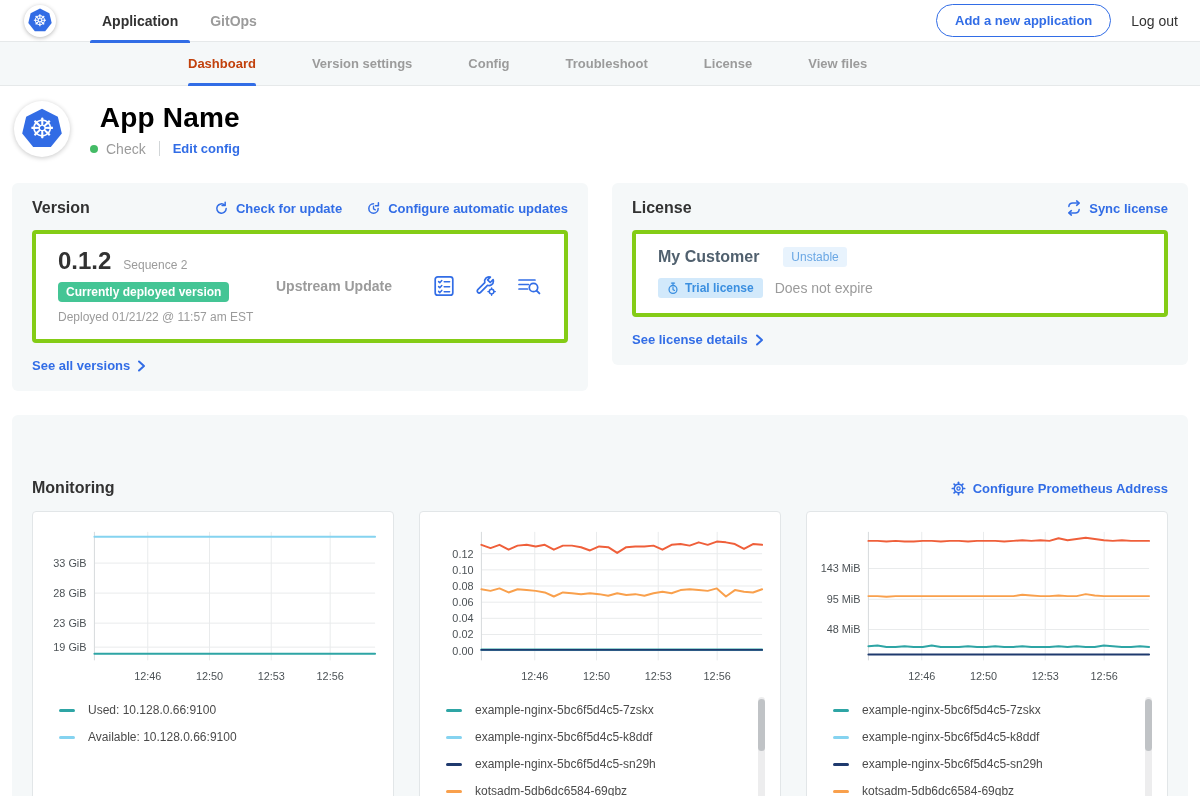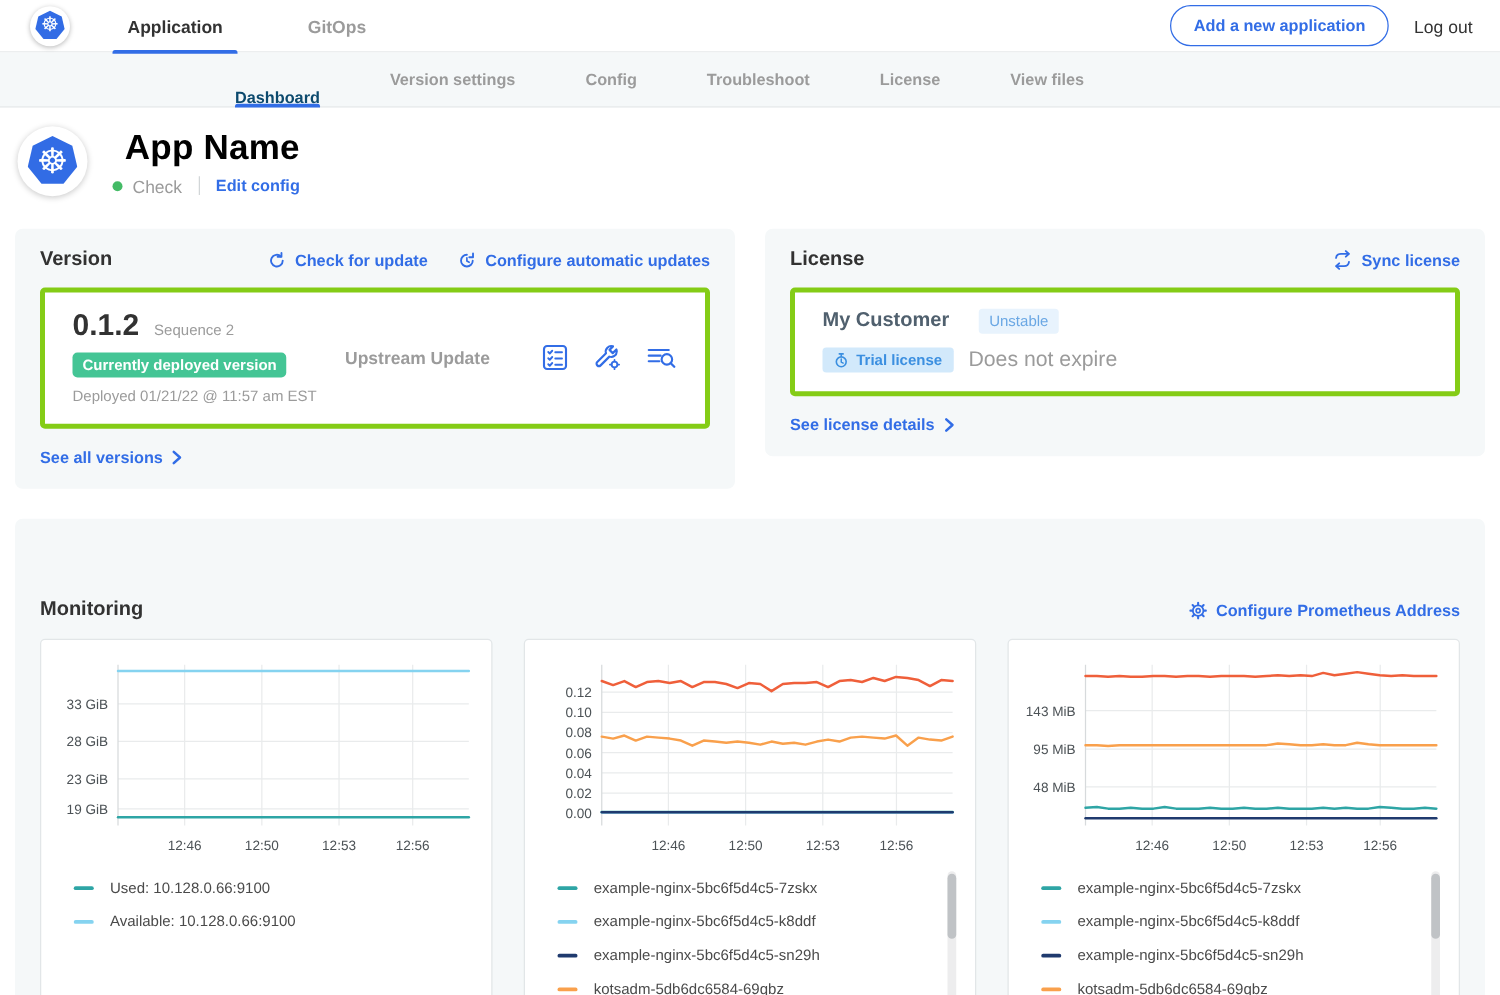--- a/index.html
+++ b/index.html
@@ -13,38 +13,38 @@
   svg text { font-family:"Liberation Sans","DejaVu Sans",sans-serif; }
 
   
   .topnav { height:42px; display:flex; align-items:center; padding-left:24px;
             border-bottom:1px solid #e6e9ea; background:#fff; }
   .logo-circle { width:32px; height:32px; border-radius:50%; background:#fff;
                  box-shadow:0 1px 4px rgba(0,0,0,.28); display:flex; align-items:center; justify-content:center; }
   .heptagon { background:#326ce5; color:#fff; display:flex; align-items:center; justify-content:center;
               clip-path:polygon(50% 4%,86% 22%,95% 60%,70% 91%,30% 91%,5% 60%,14% 22%); }
   .logo-circle .heptagon { width:26px; height:26px; font-size:16px; line-height:1; }
-  .topnav-tabs { display:flex; margin-left:30px; height:42px;gap:36px; }
+  .topnav-tabs { display:flex; margin-left:30px; height:42px; }
   .topnav-tab { position:relative; padding:0 16px; display:flex; align-items:center;
                 font-size:14px; font-weight:700; color:#9b9b9b; cursor:pointer; }
   .topnav-tab.active { color:#323232; }
   .topnav-tab.active::after { content:""; position:absolute; left:4px; right:4px; bottom:-1px;
                               height:3px; background:#326de6; border-radius:2px 2px 0 0; }
   .topnav-right { margin-left:auto; display:flex; align-items:center; gap:20px; padding-right:22px; }
   .pill-btn { border:1px solid #326de6; background:#fff; color:#326de6; font-weight:700; font-size:13px;
               padding:8px 18px; border-radius:17px; cursor:pointer;
               font-family:"Liberation Sans","DejaVu Sans",sans-serif; }
   .logout { font-size:14px; color:#323232; cursor:pointer; }
 
   
   .subnav { height:44px; background:#f5f8f9; border-bottom:1px solid #e6e9ea;
             display:flex; padding-left:188px; gap:56px; }
   .subnav-item { position:relative; display:flex; align-items:center; font-size:13px;
                  color:#9b9b9b; font-weight:600; cursor:pointer; white-space:nowrap; }
-  .subnav-item.active { color:#0c4a6e; font-weight:700;align-items:flex-end; }
+  .subnav-item.active { color:#c2410c; font-weight:700; }
   .subnav-item.active::after { content:""; position:absolute; left:0; right:0; bottom:-1px;
                                height:3px; background:#326de6; border-radius:2px 2px 0 0; }
 
   
   .app-header { display:flex; align-items:center; padding:15px 0 16px 14px; }
   .avatar-circle { width:56px; height:56px; border-radius:50%; background:#fff;
                    box-shadow:0 1px 5px rgba(0,0,0,.22); display:flex; align-items:center; justify-content:center; }
   .avatar-circle .heptagon { width:44px; height:44px; font-size:28px; line-height:1; }
   .app-title-block { margin-left:20px; }
   .app-title { margin:0; font-size:28px; font-weight:700; color:#000000; letter-spacing:.2px;text-align:right; }
@@ -77,21 +77,21 @@
   .see-link-row { margin-top:14px; }
 
   .license-panel { width:576px; }
   .license-inner { padding:13px 22px 15px; }
   .cust-row { display:flex; align-items:center; gap:24px; }
   .cust-name { font-size:16px; font-weight:700; color:#50606e; }
   .badge-channel { background:#e8f3fd; color:#6aa7e4; font-size:12px; padding:3px 8px; border-radius:3px; }
   .lic-row2 { display:flex; align-items:center; gap:12px; margin-top:11px; }
   .badge-trial { background:#d2e9fb; color:#3b8fe0; font-size:12px; font-weight:700;
                  padding:3px 9px; border-radius:3px; display:inline-flex; align-items:center; gap:6px; }
-  .expiry-text { font-size:17px; color:#9b9b9b; }
+  .expiry-text { font-size:14px; color:#9b9b9b; }
 
   
   .monitoring-panel { margin:24px 12px 0; }
   .charts-row { display:flex; gap:25px; margin-top:14px; }
   .chart-card { width:365px; background:#fff; border:1px solid #e2e6e8; border-radius:4px;
                 padding:10px 10px 14px; }
   .legend { position:relative; height:126px; padding:12px 24px 0 16px; }
   .legend-item { display:flex; align-items:center; gap:13px; margin-bottom:13px; }
   .legend-swatch { width:16px; height:3px; border-radius:2px; flex:0 0 auto; }
   .legend-label { font-size:12px; color:#4a4a4a; white-space:nowrap; }

